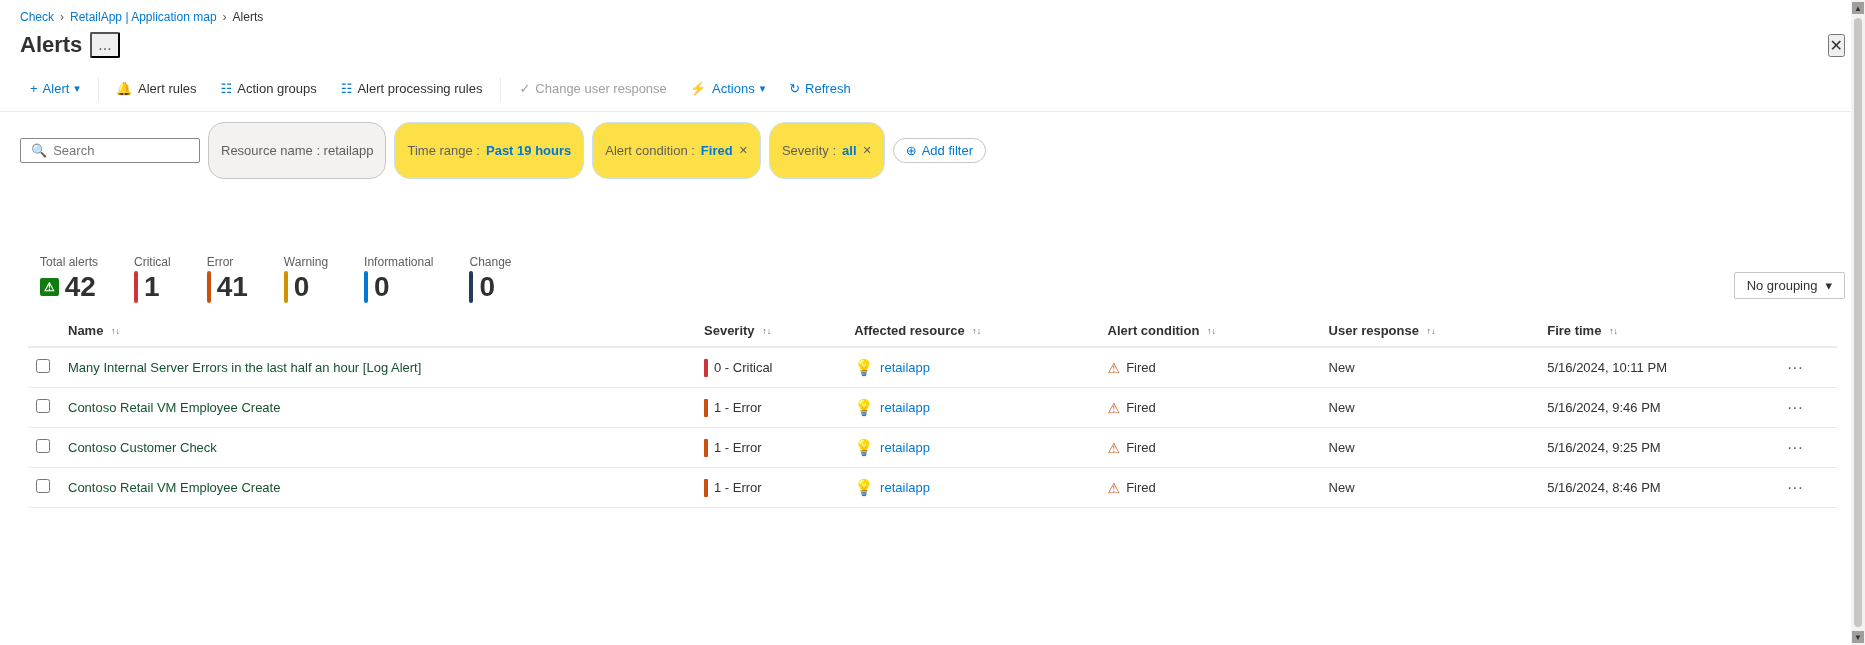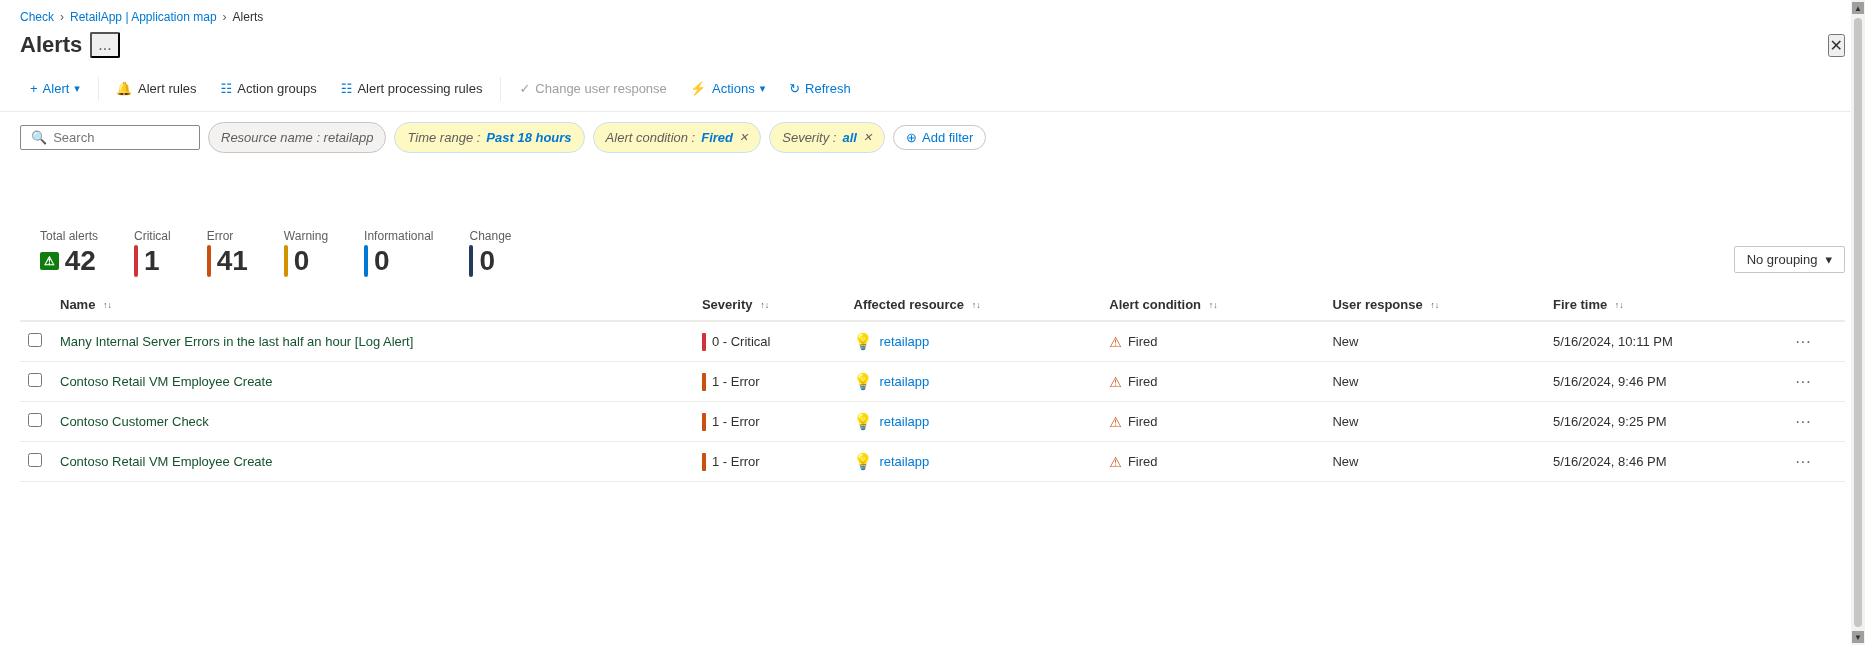--- a/index.html
+++ b/index.html
@@ -16,43 +16,43 @@
 
     .toolbar { display: flex; align-items: center; gap: 4px; padding: 6px 20px 10px; border-bottom: 1px solid #edebe9; }
     .toolbar-btn { display: flex; align-items: center; gap: 5px; padding: 5px 10px; cursor: pointer; color: #323130; border: none; background: none; font-size: 13px; border-radius: 2px; }
     .toolbar-btn.primary { color: #0078d4; }
     .toolbar-divider { width: 1px; height: 24px; background: #edebe9; margin: 0 4px; }
 
     .filter-bar { display: flex; align-items: center; gap: 8px; padding: 10px 20px; flex-wrap: wrap; }
     .search-box { display: flex; align-items: center; gap: 6px; border: 1px solid #8a8886; border-radius: 2px; padding: 4px 10px; width: 180px; background: #fff; }
     .search-box input { border: none; outline: none; font-size: 13px; width: 100%; color: #605e5c; }
 
-    .filter-chip { display: inline-flex; align-items: center; gap: 6px; padding: 7px 12px; border-radius: 16px; font-size: 13px; cursor: pointer; border: 1px solid transparent; font-style: italic; }
+    .filter-chip { display: inline-flex; align-items: center; gap: 6px; padding: 20px 12px; border-radius: 16px; font-size: 13px; cursor: pointer; border: 1px solid transparent; }
     .filter-chip.resource { background: #f3f2f1; color: #605e5c; border-color: #c8c6c4; }
-    .filter-chip.active { background: #fef9c3; color: #0078d4; border-color: #c7e0f4; font-weight: 500; }
+    .filter-chip.active { background: #fde047; color: #0078d4; border-color: #c7e0f4; font-weight: 500; }
     .filter-chip .chip-close { cursor: pointer; color: #605e5c; font-size: 11px; }
     .filter-chip .chip-label { color: #605e5c; }
     .filter-chip .chip-value { font-weight: 600; color: #0078d4; }
     .add-filter-btn { display: flex; align-items: center; gap: 5px; padding: 4px 12px; border: 1px solid #c8c6c4; border-radius: 16px; cursor: pointer; color: #0078d4; background: #fff; font-size: 13px; }
 
     .stats-bar { display: flex; align-items: flex-start; gap: 36px; padding: 18px 20px 12px; }
     .stat-item { display: flex; flex-direction: column; gap: 2px; }
     .stat-label { font-size: 12px; color: #605e5c; margin-top: 48px; }
     .stat-value { display: flex; align-items: center; gap: 6px; font-size: 28px; font-weight: 600; }
     .stat-bar { width: 4px; height: 32px; border-radius: 2px; }
     .bar-red { background: #d13438; }
     .bar-orange { background: #ca5010; }
     .bar-yellow { background: #d29200; }
     .bar-blue { background: #0078d4; }
     .bar-darkblue { background: #243a5e; }
 
     .grouping-dropdown { margin-left: auto; display: flex; align-items: center; }
     .dropdown-btn { display: flex; align-items: center; gap: 8px; padding: 5px 12px; border: 1px solid #c8c6c4; border-radius: 2px; cursor: pointer; background: #fff; font-size: 13px; color: #323130; }
 
-    .table-container { padding: 0 20px; overflow-x: auto; }
+    .table-container { padding: 0 28px; overflow-x: auto; }
     table { width: 100%; border-collapse: collapse; }
     thead tr { border-bottom: 2px solid #edebe9; }
     th { text-align: left; padding: 8px 12px 8px 8px; font-size: 13px; font-weight: 600; color: #323130; white-space: nowrap; }
     th .sort-icons { display: inline-flex; flex-direction: column; margin-left: 4px; font-size: 9px; line-height: 1; color: #605e5c; vertical-align: middle; }
     tbody tr { border-bottom: 1px solid #edebe9; }
     td { padding: 10px 8px; font-size: 13px; vertical-align: middle; }
     .td-checkbox { width: 32px; }
     input[type="checkbox"] { width: 14px; height: 14px; cursor: pointer; }
     .alert-name-link { color: #14532d; cursor: pointer; text-decoration: none; }
     .severity-cell { display: flex; align-items: center; gap: 6px; white-space: nowrap; }
@@ -124,21 +124,21 @@
 <div class="filter-bar">
   <div class="search-box">
     <span style="color:#605e5c;">🔍</span>
     <input type="text" placeholder="Search" style="">
   </div>
   <div class="filter-chip resource">
     <span>Resource name : retailapp</span>
   </div>
   <div class="filter-chip active">
     <span class="chip-label">Time range : </span>
-    <span class="chip-value">Past 18 hours</span>
+    <span class="chip-value">Past 19 hours</span>
   </div>
   <div class="filter-chip active">
     <span class="chip-label">Alert condition : </span>
     <span class="chip-value">Fired</span>
     <span class="chip-close">✕</span>
   </div>
   <div class="filter-chip active">
     <span class="chip-label">Severity : </span>
     <span class="chip-value">all</span>
     <span class="chip-close">✕</span>

